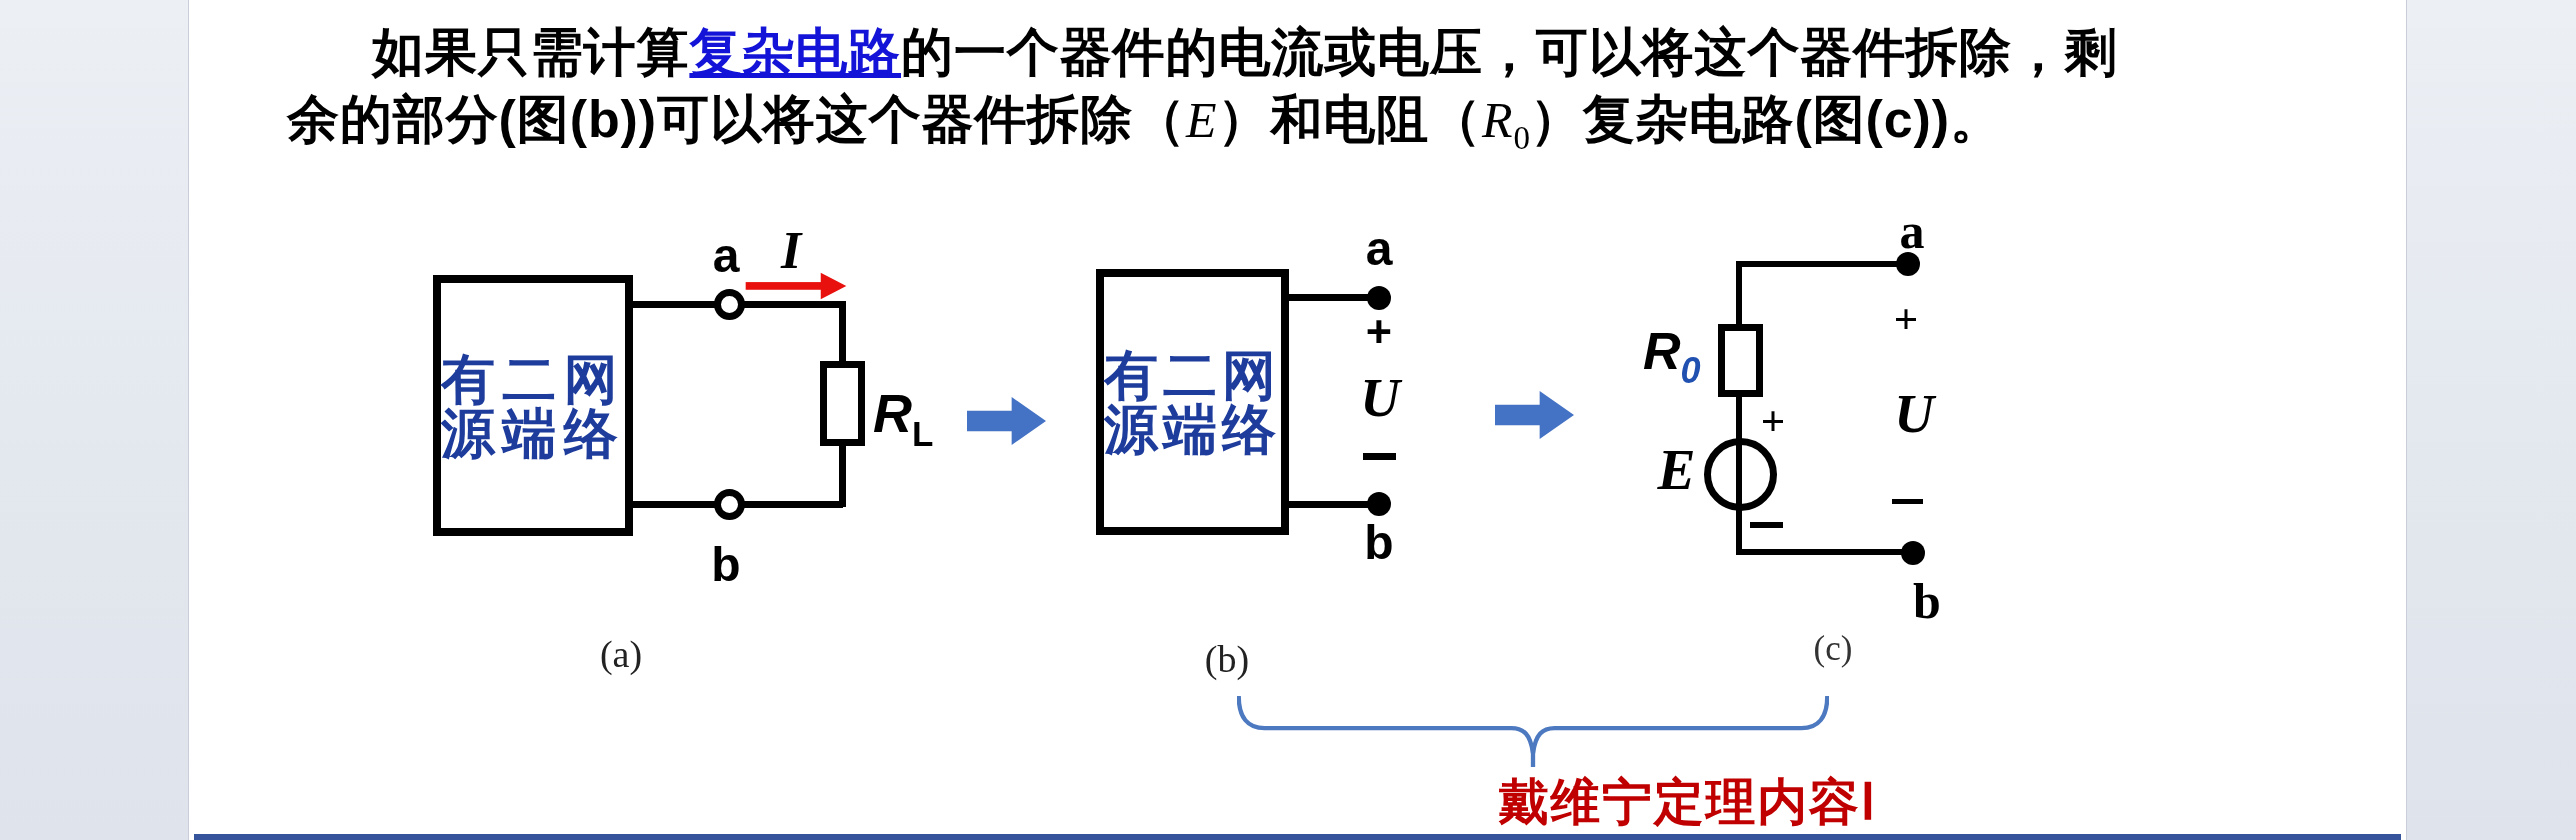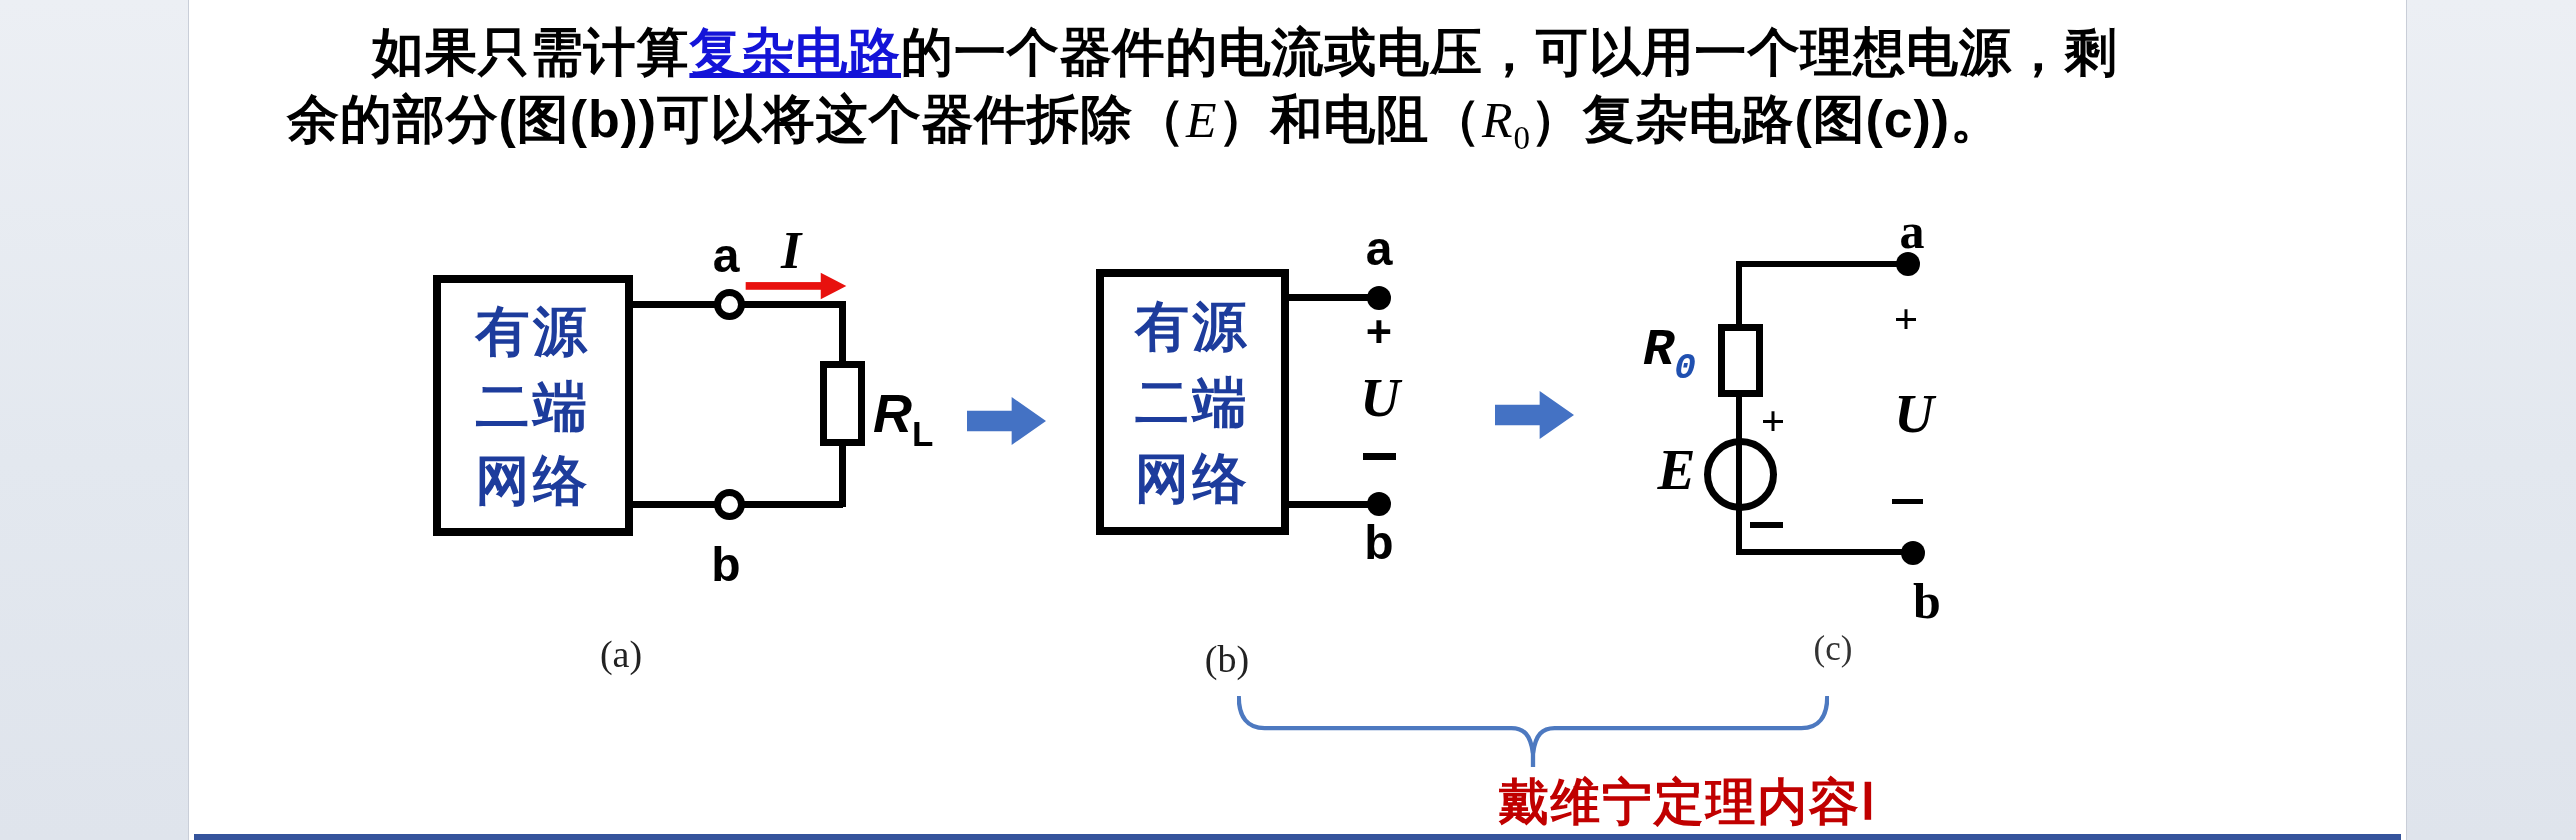--- a/index.html
+++ b/index.html
@@ -24,42 +24,42 @@
   }
   #line1{left:183px;top:21px;}
   #line2{left:98px;top:88px;}
   .hl{color:#1414d8;text-decoration:underline;}
   .math-var{font-family:"Liberation Serif",serif;font-style:italic;font-weight:500;font-size:50px;}
   .math-sub{font-family:"Liberation Serif",serif;font-style:normal;font-weight:500;font-size:33px;vertical-align:-12px;letter-spacing:0;}
   
   .wire{position:absolute;background:#000;}
   .net-box{
     position:absolute;background:#fff;border:8.6px solid #000;box-sizing:border-box;
-    display:flex;flex-direction:column;justify-content:space-evenly;align-items:center;
+    display:flex;flex-direction:row;justify-content:space-evenly;align-items:center;
   }
   .net-box .cn{
     color:#1d3c9c;font-weight:bold;font-size:54px;line-height:54px;letter-spacing:3.5px;
   }
   .resistor{position:absolute;background:#fff;border:7.8px solid #000;box-sizing:border-box;}
   .term-open{
     position:absolute;width:31px;height:31px;border:7px solid #000;border-radius:50%;
     background:#fff;box-sizing:border-box;
   }
   .term-dot{position:absolute;width:24px;height:24px;border-radius:50%;background:#000;}
   .src-circle{
     position:absolute;width:73px;height:73px;border:7px solid #000;border-radius:50%;
     background:#fff;box-sizing:border-box;
   }
   .lbl{position:absolute;text-align:center;color:#000;}
   .lbl-ab{font-size:48px;font-weight:bold;width:60px;}
   .lbl-ab-serif{font-family:"Liberation Serif",serif;font-size:50px;font-weight:bold;width:60px;}
   .lbl-I{font-size:52px;font-weight:bold;font-style:italic;font-family:"Liberation Serif",serif;width:60px;}
   .lbl-R{font-size:54px;font-weight:bold;font-style:italic;width:95px;text-align:left;}
   .lbl-R .sub{font-size:35px;font-style:normal;vertical-align:-14px;}
-  .lbl-R-serif{font-family:Liberation Mono, monospace;font-size:52px;font-weight:bold;font-style:italic;width:104px;text-align:left;}
+  .lbl-R-serif{font-family:Liberation Sans, sans-serif;font-size:52px;font-weight:bold;font-style:italic;width:104px;text-align:left;}
   .lbl-R-serif .sub{font-size:36px;vertical-align:-14px;color:#2050b0;}
   .lbl-U{font-family:"Liberation Serif",serif;font-size:55px;font-weight:bold;font-style:italic;width:78px;}
   .lbl-E{font-family:"Liberation Serif",serif;font-size:57px;font-weight:bold;font-style:italic;width:69px;}
   .lbl-plus{font-size:45px;font-weight:bold;width:52px;}
   .lbl-plus-serif{font-family:"Liberation Serif",serif;font-size:43px;font-weight:600;width:52px;}
   .minus-bar{position:absolute;height:7px;background:#000;}
   .caption{
     position:absolute;width:104px;text-align:center;color:#222;
     font-family:"Liberation Serif",serif;font-size:38px;font-weight:400;
   }
@@ -71,21 +71,21 @@
     position:absolute;width:604px;text-align:right;
     font-size:50px;font-weight:bold;color:#c00000;letter-spacing:1.7px;white-space:nowrap;
   }
 </style>
 </head>
 <body>
 
 <div class="slide">
 
   <div class="para-line" id="line1">
-    <span>如果只需计算</span><span class="hl">复杂电路</span><span>的一个器件的电流或电压，可以用一个理想电源，剩</span>
+    <span>如果只需计算</span><span class="hl">复杂电路</span><span>的一个器件的电流或电压，可以将这个器件拆除，剩</span>
   </div>
   <div class="para-line" id="line2">
     <span>余的部分(图(b))可以将这个器件拆除（</span><span class="math-var">E</span><span>）和电阻（</span><span class="math-var">R</span><span class="math-sub">0</span><span>）复杂电路(图(c))。</span>
   </div>
 
   <div class="net-box" style="left:244px;top:275px;width:200px;height:261px;">
     <div class="cn">有源</div>
     <div class="cn">二端</div>
     <div class="cn">网络</div>
   </div>

